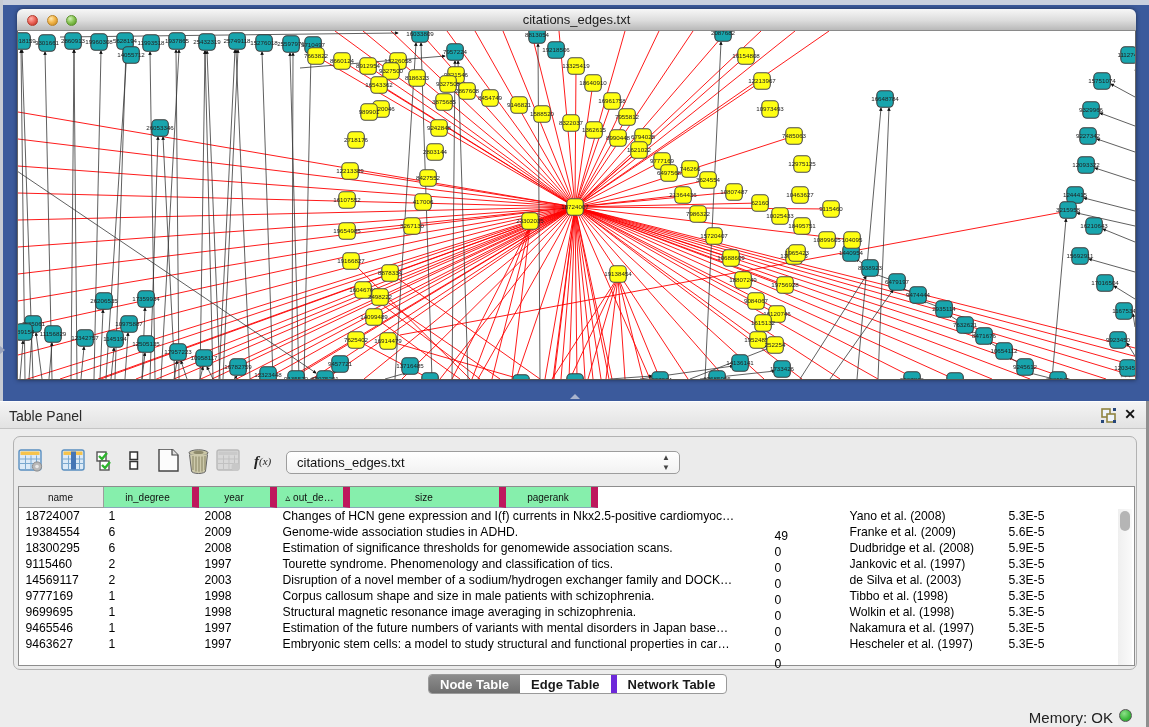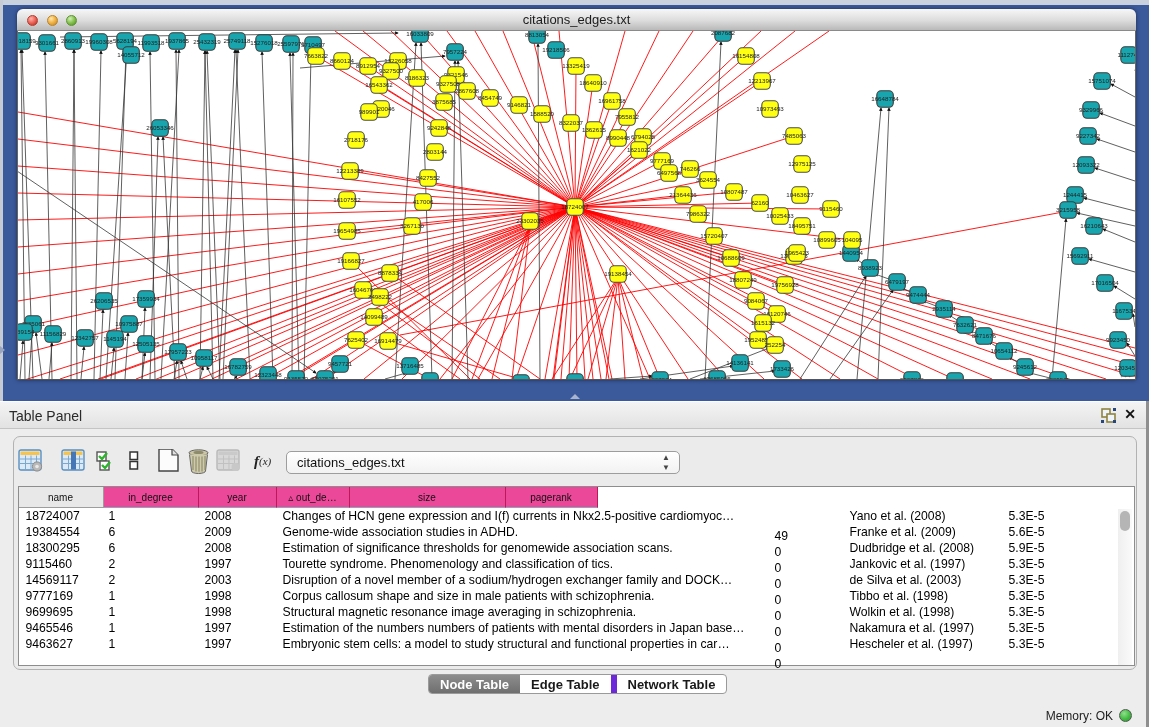--- a/index.html
+++ b/index.html
@@ -23,39 +23,39 @@
 #lgrab { position:absolute; left:0px; top:346px; width:0; height:0; border-top:4px solid transparent; border-bottom:4px solid transparent; border-left:5px solid #9aa4bc; }
 #phead { position:absolute; left:0; top:401px; width:1149px; height:28px; background:linear-gradient(#f4f4f4,#e2e2e2); border-top:1px solid #fdfdfd; border-bottom:1px solid #c4c4c4; }
 #phead .t { position:absolute; left:9px; top:6px; font-size:14px; color:#2a2a2a; }
 #phead .x { position:absolute; right:13px; top:4px; font-size:14px; font-weight:bold; color:#111; }
 #rightedge { position:absolute; right:0; top:401px; width:3px; height:326px; background:#8f8f8f; }
 #container { position:absolute; left:13px; top:436px; width:1124px; height:234px; background:#ebebeb; border:1.5px solid #b2b2b2; border-radius:7px; }
 #combo { position:absolute; left:272px; top:14px; width:394px; height:23px; background:linear-gradient(#ffffff,#f2f2f2); border:1px solid #9d9d9d; border-radius:5px; font-size:13px; color:#111; padding:3px 0 0 10px; }
 #combo .spin { position:absolute; right:9px; top:1px; font-size:8px; color:#444; line-height:10px; }
 #table { position:absolute; left:3.5px; top:49px; width:1117px; height:180px; background:#fff; border:1px solid #8d8d8d; }
 #thead { position:absolute; left:0; top:0; height:21px; width:1103px; display:flex; font-size:10px; color:#111; }
-#thead span { display:inline-block; height:21px; line-height:21px; text-align:center; background:#ec4899; border-right:1px solid #be185d; border-bottom:1px solid #8aa8b8; overflow:hidden; }
+#thead span { display:inline-block; height:21px; line-height:21px; text-align:center; background:#86efac; border-right:7px solid #be185d; border-bottom:1px solid #8aa8b8; overflow:hidden; }
 #thead span.g { background:#e8e8e8; border-right:1px solid #9d9d9d; border-bottom:1px solid #9d9d9d; }
 #tbody { position:absolute; left:0; top:21px; width:1103px; }
 .tr { height:16px; line-height:16px; font-size:12.2px; color:#000; white-space:nowrap; }
 .tr span { display:inline-block; overflow:hidden; vertical-align:top; }
 .c0 { width:85px; padding-left:7px; }
 .c1 { width:95px; padding-left:5px; }
 .c2 { width:78px; padding-left:6px; }
 .c3 { width:495px; padding-left:6px; }
 .c4 { width:73px; padding-left:3px;margin-top:20px; }
 .c5 { width:156px; padding-left:5px; }
 .c6 { width:92px; padding-left:8px; }
 #vsb { position:absolute; right:2px; top:22px; width:14px; height:156px; background:linear-gradient(90deg,#efefef,#fafafa); }
 #vsb .th { position:absolute; left:2px; top:2px; width:10px; height:20px; background:#b5b5b5; border-radius:5px; }
 #tabs { position:absolute; left:428px; top:674px; height:20px; display:flex; font-size:13px; border:1px solid #9a9a9a; border-radius:4px; overflow:hidden; background:#fff; }
 #tabs div { padding:1px 11px 8px 11px; line-height:18px; color:#1a1a1a; font-weight:bold; }
 #tabs div.sel { background:linear-gradient(#8d8d8d,#6f6f6f); color:#fff; }
 #tabs div.mid { border-right:6px solid #6d28d9; }
-#mem { position:absolute; right:36px; top:709px; font-size:12px; color:#222; }
+#mem { position:absolute; right:36px; top:709px; font-size:15px; color:#222; }
 #memdot { position:absolute; right:17px; top:709px; width:13px; height:13px; border-radius:50%; background:radial-gradient(circle at 38% 32%, #8ee08a, #3cb83c 60%, #2e9a2e); border:1px solid #555; }
 .icon { position:absolute; top:12px; }
 </style></head>
 <body>
 <div id="top">
   <div class="topedge"></div>
     <div class="leftedge"></div>
   <div id="win">
     <div id="tbar">
       <div class="tl red"></div>
@@ -648,21 +648,21 @@
         <span style="width:92px">pagerank</span>
     </div>
     <div id="tbody">
         <div class="tr"><span class="c0">18724007</span><span class="c1">1</span><span class="c2">2008</span><span class="c3">Changes of HCN gene expression and I(f) currents in Nkx2.5-positive cardiomyoc…</span><span class="c4">49</span><span class="c5">Yano et al. (2008)</span><span class="c6">5.3E-5</span></div>
         <div class="tr"><span class="c0">19384554</span><span class="c1">6</span><span class="c2">2009</span><span class="c3">Genome-wide association studies in ADHD.</span><span class="c4">0</span><span class="c5">Franke et al. (2009)</span><span class="c6">5.6E-5</span></div>
         <div class="tr"><span class="c0">18300295</span><span class="c1">6</span><span class="c2">2008</span><span class="c3">Estimation of significance thresholds for genomewide association scans.</span><span class="c4">0</span><span class="c5">Dudbridge et al. (2008)</span><span class="c6">5.9E-5</span></div>
         <div class="tr"><span class="c0">9115460</span><span class="c1">2</span><span class="c2">1997</span><span class="c3">Tourette syndrome. Phenomenology and classification of tics.</span><span class="c4">0</span><span class="c5">Jankovic et al. (1997)</span><span class="c6">5.3E-5</span></div>
         <div class="tr"><span class="c0">14569117</span><span class="c1">2</span><span class="c2">2003</span><span class="c3">Disruption of a novel member of a sodium/hydrogen exchanger family and DOCK…</span><span class="c4">0</span><span class="c5">de Silva et al. (2003)</span><span class="c6">5.3E-5</span></div>
         <div class="tr"><span class="c0">9777169</span><span class="c1">1</span><span class="c2">1998</span><span class="c3">Corpus callosum shape and size in male patients with schizophrenia.</span><span class="c4">0</span><span class="c5">Tibbo et al. (1998)</span><span class="c6">5.3E-5</span></div>
         <div class="tr"><span class="c0">9699695</span><span class="c1">1</span><span class="c2">1998</span><span class="c3">Structural magnetic resonance image averaging in schizophrenia.</span><span class="c4">0</span><span class="c5">Wolkin et al. (1998)</span><span class="c6">5.3E-5</span></div>
-        <div class="tr"><span class="c0">9465546</span><span class="c1">1</span><span class="c2">1997</span><span class="c3">Estimation of the numbers numbers of patients with mental disorders in Japan base…</span><span class="c4">0</span><span class="c5">Nakamura et al. (1997)</span><span class="c6">5.3E-5</span></div>
+        <div class="tr"><span class="c0">9465546</span><span class="c1">1</span><span class="c2">1997</span><span class="c3">Estimation of the future numbers of variants with mental disorders in Japan base…</span><span class="c4">0</span><span class="c5">Nakamura et al. (1997)</span><span class="c6">5.3E-5</span></div>
         <div class="tr"><span class="c0">9463627</span><span class="c1">1</span><span class="c2">1997</span><span class="c3">Embryonic stem cells: a model to study structural and functional properties in car…</span><span class="c4">0</span><span class="c5">Hescheler et al. (1997)</span><span class="c6">5.3E-5</span></div>
       </div>
     <div id="vsb">
         <div class="th"></div>
       </div>
   </div>
 </div>
 <div id="tabs">
   <div class="sel">Node Table</div>
     <div class="mid">Edge Table</div>

